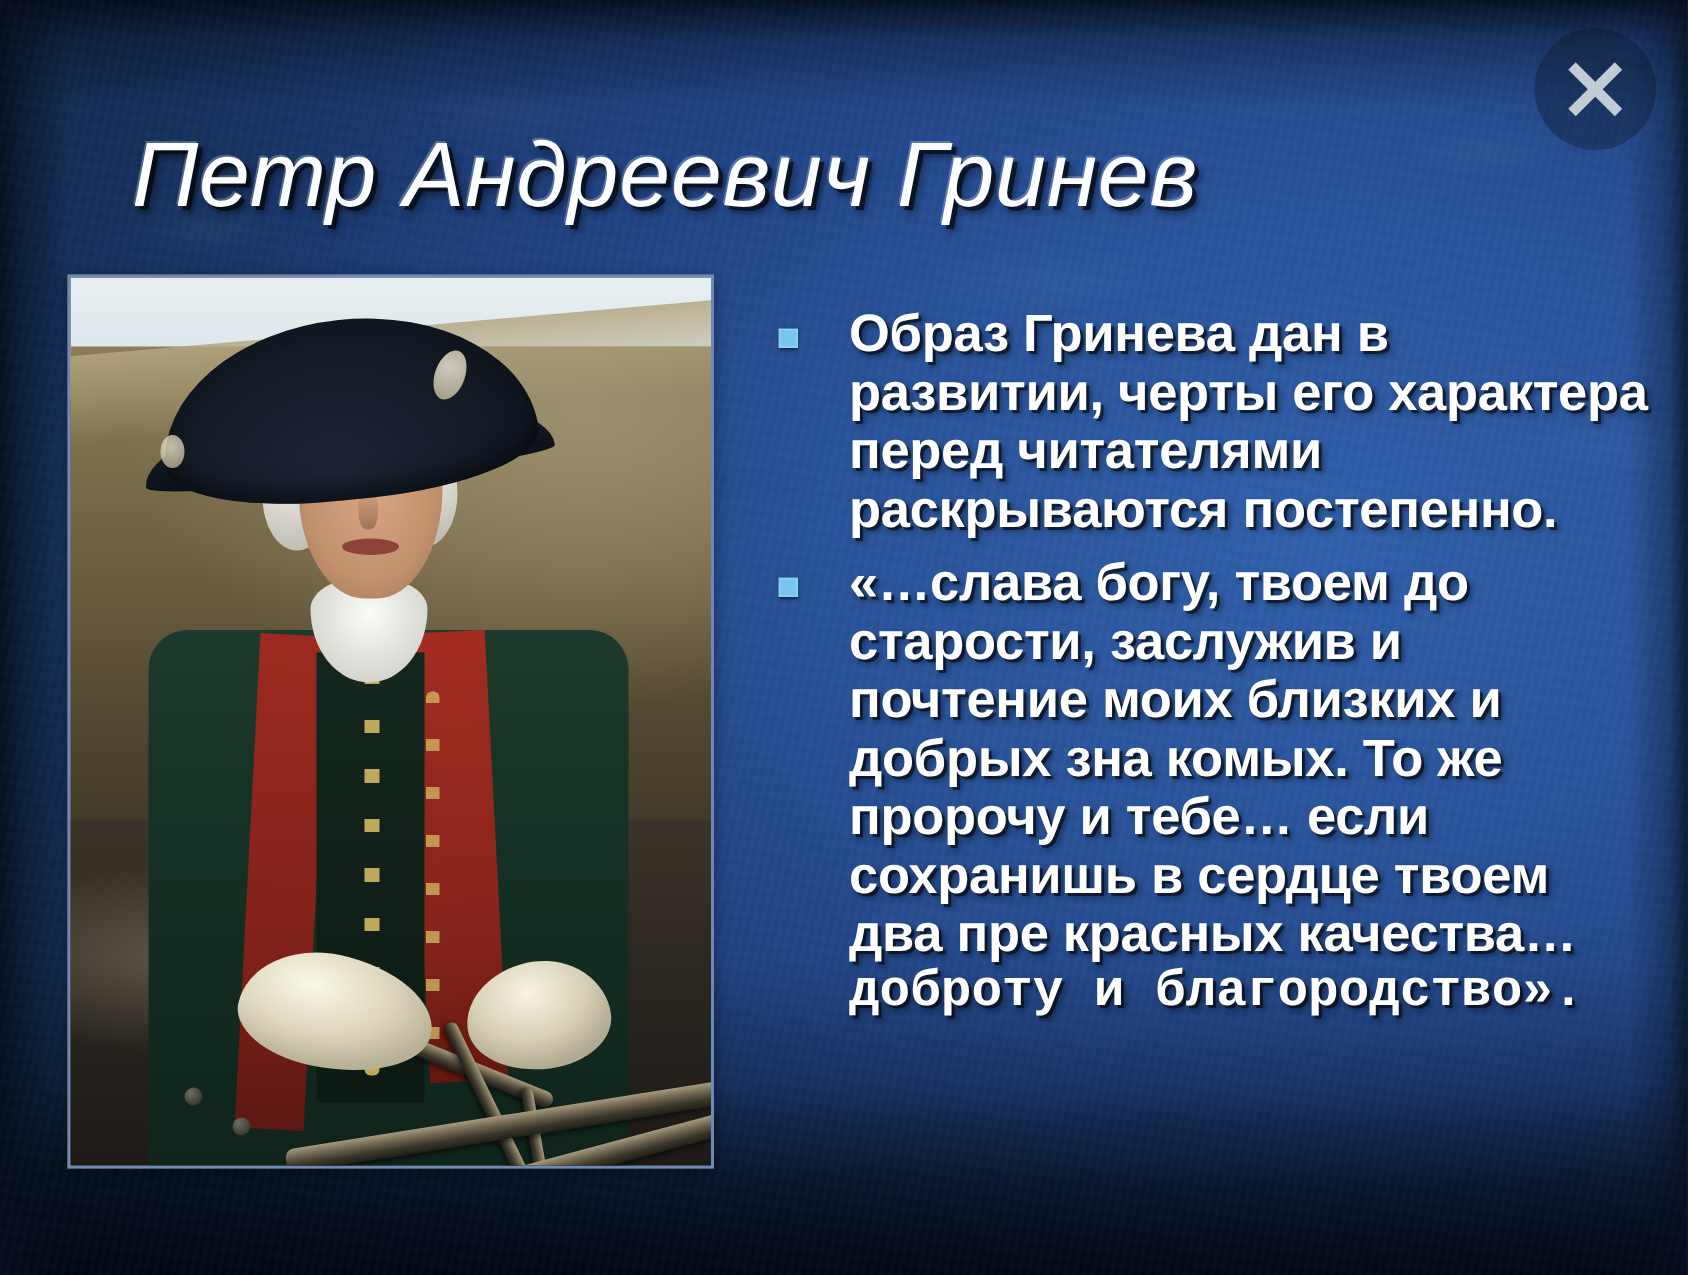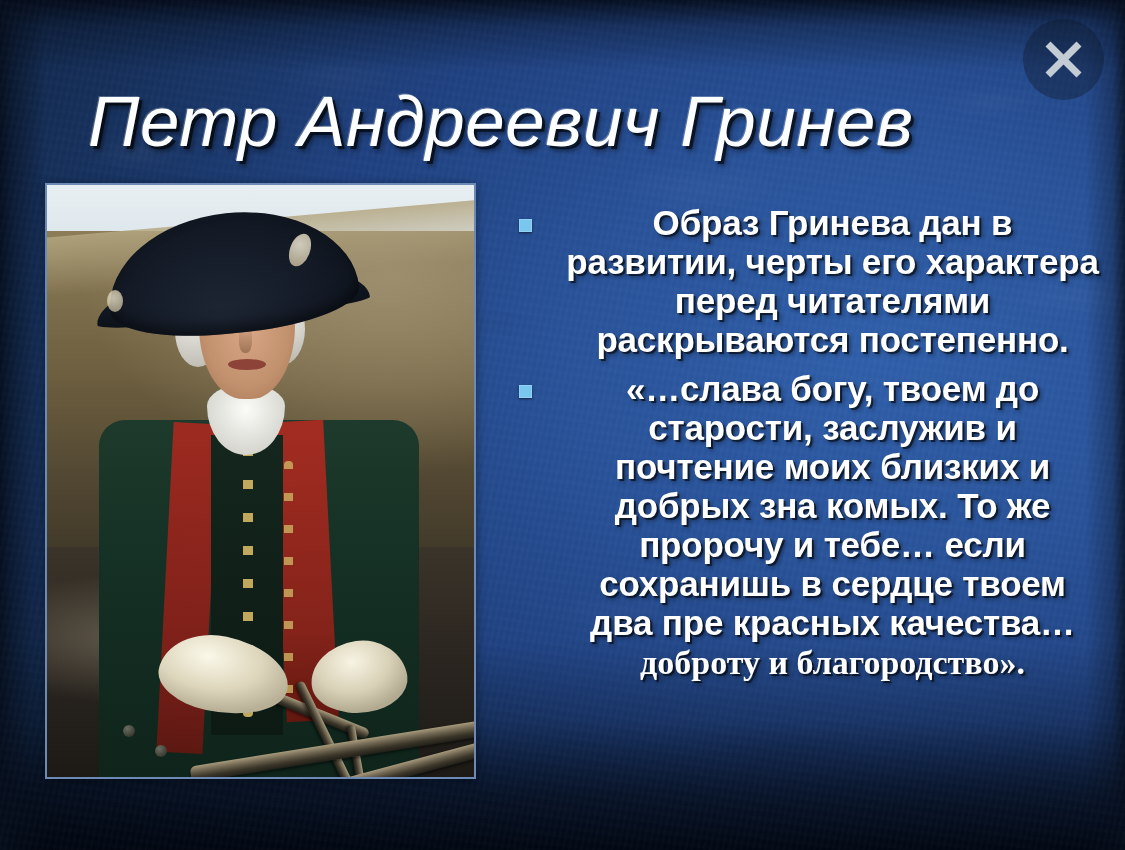--- a/index.html
+++ b/index.html
@@ -44,21 +44,21 @@
       repeating-linear-gradient(102deg, rgba(255,255,255,0.022) 0px, rgba(255,255,255,0.022) 2px, rgba(0,0,0,0.018) 3px, rgba(0,0,0,0.018) 6px),
       repeating-linear-gradient(8deg, rgba(255,255,255,0.016) 0px, rgba(255,255,255,0.016) 3px, rgba(0,0,0,0.014) 5px, rgba(0,0,0,0.014) 9px);
   }
 
   
   #title {
     position: absolute;
     left: 88px;
     top: 86px;
     width: 960px;
-    font-size: 71px;
+    font-size: 61px;
     line-height: 1.0;
     font-style: italic;
     font-weight: 400;
     color: #fdfeff;
     letter-spacing: 0.5px;
     white-space: nowrap;
     text-shadow:
        3px 3px 0 rgba(0,0,0,0.60),
        4px 5px 5px rgba(0,0,0,0.45),
       -1px -1px 0 rgba(255,255,255,0.25);
@@ -246,25 +246,24 @@
   .bullet-text {
     flex: 1 1 auto;
     font-size: 35px;
     line-height: 39px;
     font-weight: bold;
     color: #ffffff;
     text-shadow:
       2px 2px 0 rgba(0,0,0,0.55),
       3px 3px 4px rgba(0,0,0,0.42);
     letter-spacing: -0.2px;
-    text-align: center;
   }
   .bullet-text .alt-font {
     display: block;
-    font-family: Liberation Serif, serif;
+    font-family: Liberation Mono, monospace;
     font-size: 34px;
     line-height: 41px;
     letter-spacing: 0px;
   }
 
   
   #close-btn {
     position: absolute;
     right: 21px;
     top: 19px;

